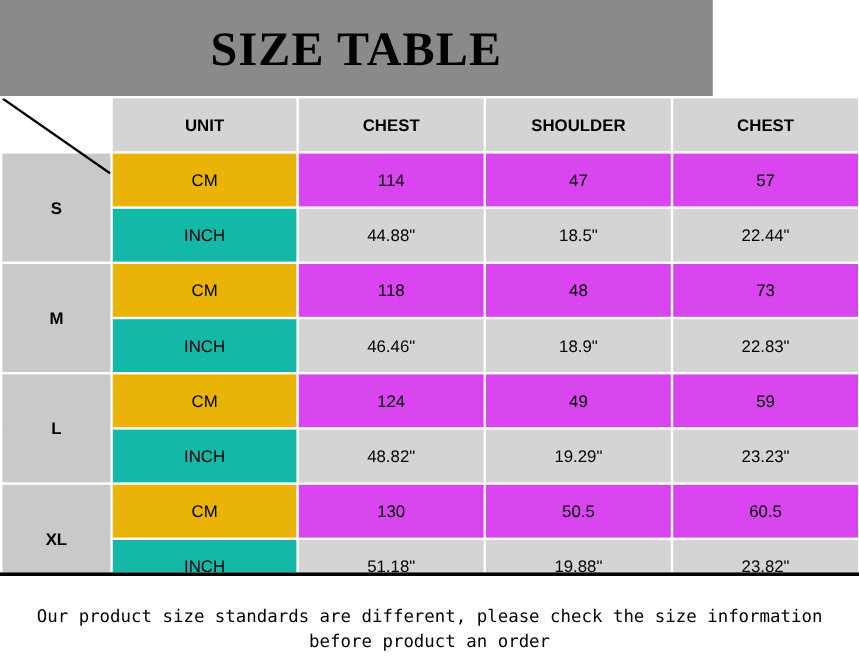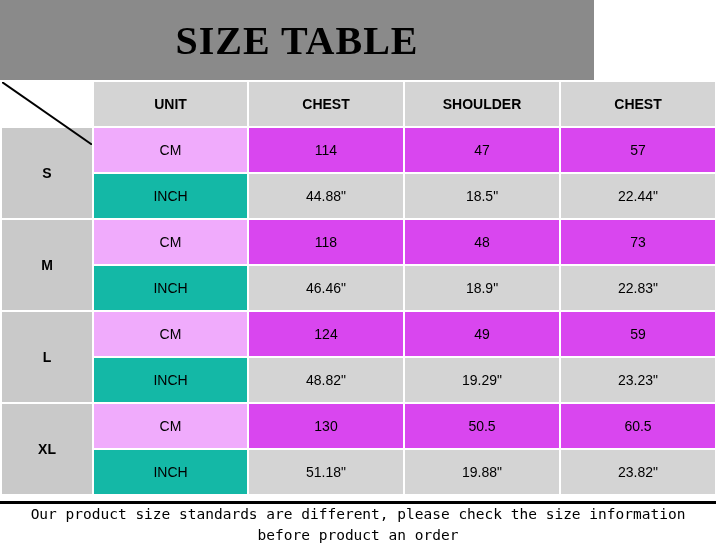--- a/index.html
+++ b/index.html
@@ -68,41 +68,41 @@
     font-weight: bold;
     font-size: 22px;
     height: 64px;
   }
   .size-cell {
     background: #c9c9c9;
     font-weight: bold;
     font-size: 24px;
   }
   .unit-cell-light {
-    background: #f0abfc;
+    background: #eab308;
     margin-left: 40px;
   }
   .unit-cell-dark {
     background: #14b8a6;
   }
   .data-cell-light {
     background: #d946ef;
   }
   .data-cell-dark {
     background: #d4d4d4;
   }
   .footer-note {
     position: absolute;
     left: 0;
     bottom: 0;
     width: 716px;
     background: #ffffff;
     border-top: 3px solid #000000;
     box-sizing: border-box;
-    padding: 0 10px 10px 10px;
+    padding: 24px 10px 10px 10px;
     text-align: center;
     font-family: "DejaVu Sans Mono", monospace;
     font-size: 14.5px;
     line-height: 1.45;
     color: #000000;
   }
 </style>
 </head>
 <body>
 

